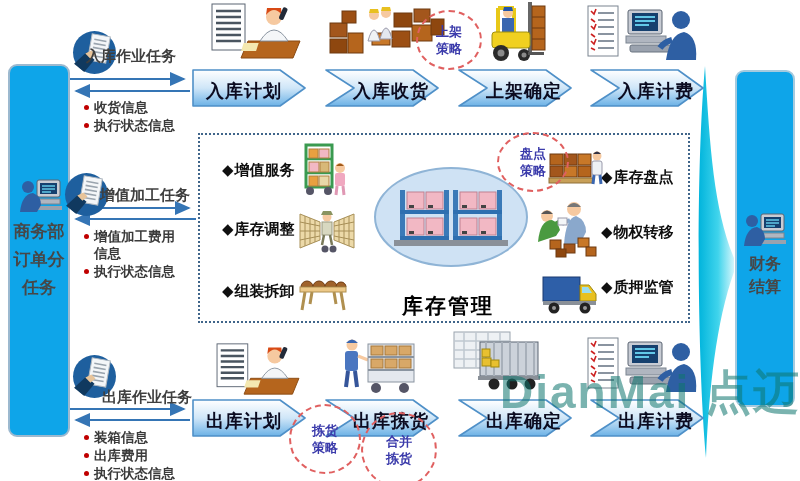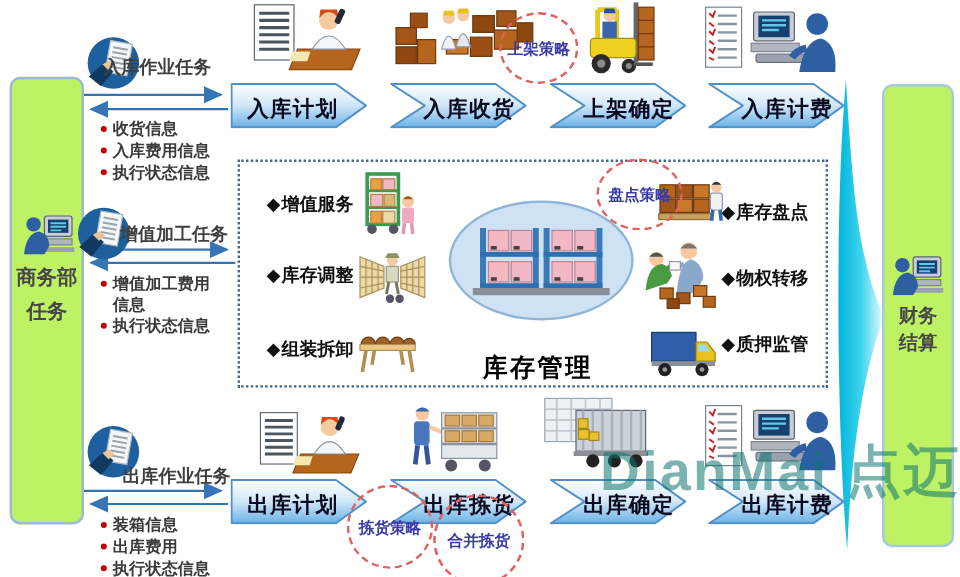--- a/index.html
+++ b/index.html
@@ -1,38 +1,38 @@
 <!DOCTYPE html>
 <html><head>
 <meta charset="utf-8">
 <style>
   html,body{margin:0;padding:0;background:#fff;}
   #canvas{position:relative;width:800px;height:481px;background:#fff;overflow:hidden;
           font-family:"Liberation Sans","DejaVu Sans",sans-serif;}
   .abs{position:absolute;}
   
-  .panel{position:absolute;background:#bef264;border:2px solid #9db9cf;border-radius:9px;box-sizing:border-box;text-decoration:underline;}
+  .panel{position:absolute;background:#0ea5e9;border:2px solid #9db9cf;border-radius:9px;box-sizing:border-box;text-decoration:underline;}
   .panel-text{position:absolute;text-align:center;font-weight:bold;color:#474747;}
   
   .chev{position:absolute;width:115px;height:38px;}
   .chev svg{position:absolute;left:0;top:0;}
   .chev .lbl{position:absolute;top:10px;font-size:18px;font-weight:bold;color:#0b0b20;
              letter-spacing:1px;text-align:center;white-space:nowrap;}
   .chev.first .lbl{left:4px;width:96px;}
   .chev.rest .lbl{left:24px;width:84px;}
   
   .task-label{position:absolute;font-size:15px;font-weight:bold;color:#3f3f3f;white-space:nowrap;}
   
   .fb{position:absolute;width:106px;}
   .fb-item{display:flex;font-size:13.5px;font-weight:bold;color:#3a3a3a;line-height:17px;margin-bottom:1px;}
   .fb-item .dot{width:5px;height:5px;border-radius:50%;background:#c00000;margin:6px 5px 0 0;flex:none;}
   .fb-item .txt{max-width:88px;}
   
   .strategy{position:absolute;border:2px dashed #e06060;border-radius:50%;display:flex;
-            flex-direction:row;align-items:center;justify-content:center;
+            flex-direction:column;align-items:center;justify-content:center;
             color:#3b3bab;font-weight:bold;font-size:13px;line-height:17px;box-sizing:border-box;}
   
   .inv-box{position:absolute;left:198px;top:133px;width:492px;height:190px;
            border:2px dotted #40658a;box-sizing:border-box;}
   .inv-item{position:absolute;font-size:15px;font-weight:bold;color:#101010;white-space:nowrap;}
   .inv-item .dia{margin-right:1px;}
   .inv-title{position:absolute;font-size:21px;font-weight:bold;color:#000;letter-spacing:2px;white-space:nowrap;}
   .ellipse{position:absolute;left:374px;top:167px;width:154px;height:100px;background:#cfe2f4;
            border:2px solid #8fb4d6;border-radius:50%;box-sizing:border-box;}
   .watermark{position:absolute;left:500px;top:362px;font-size:46px;font-weight:bold;
@@ -307,25 +307,26 @@
   <svg class="abs" style="left:690px;top:60px" width="50" height="404">
     <path d="M15 6 C20 90 24 150 44 198 L44 212 C26 262 19 330 16 398 C8 310 5 120 15 6 Z" fill="url(#swooshGrad)"></path>
   </svg>
 
   <div class="panel" style="left:8px;top:64px;width:62px;height:373px">
     <svg class="abs" style="left:9px;top:112px" width="44" height="34">
         <use href="#sym-user-computer"></use>
       </svg>
     <div class="panel-text" style="left:0;top:152px;width:58px;font-size:17px;line-height:28px">
       <div>商务部</div>
+      <div>订单分</div>
       <div>任务</div>
     </div>
   </div>
 
-  <div class="panel" style="left:735px;top:70px;width:60px;height:386px;border-color:#a5cade">
+  <div class="panel" style="left:735px;top:70px;width:60px;height:337px;border-color:#a5cade">
     <svg class="abs" style="left:6px;top:140px" width="44" height="34">
         <use href="#sym-user-computer"></use>
       </svg>
     <div class="panel-text" style="left:0;top:180px;width:56px;font-size:16px;line-height:23px">
       <div>财务</div>
       <div>结算</div>
     </div>
   </div>
 
   <svg class="abs" style="left:72px;top:30px" width="45" height="45">
@@ -339,24 +340,20 @@
     </svg>
 
   <div class="task-label" style="left:100px;top:186px">增值加工任务</div>
   <div class="task-label" style="left:86px;top:47px">入库作业任务</div>
   <div class="task-label" style="left:102px;top:388px">出库作业任务</div>
 
   <div class="fb" style="left:84px;top:99px">
     <div class="fb-item">
         <span class="dot"></span>
         <span class="txt">收货信息</span>
-      </div>
-    <div class="fb-item">
-        <span class="dot"></span>
-        <span class="txt">入库费用信息</span>
       </div>
     <div class="fb-item">
         <span class="dot"></span>
         <span class="txt">执行状态信息</span>
       </div>
   </div>
   <div class="fb" style="left:84px;top:228px">
     <div class="fb-item">
         <span class="dot"></span>
         <span class="txt">增值加工费用信息</span>

